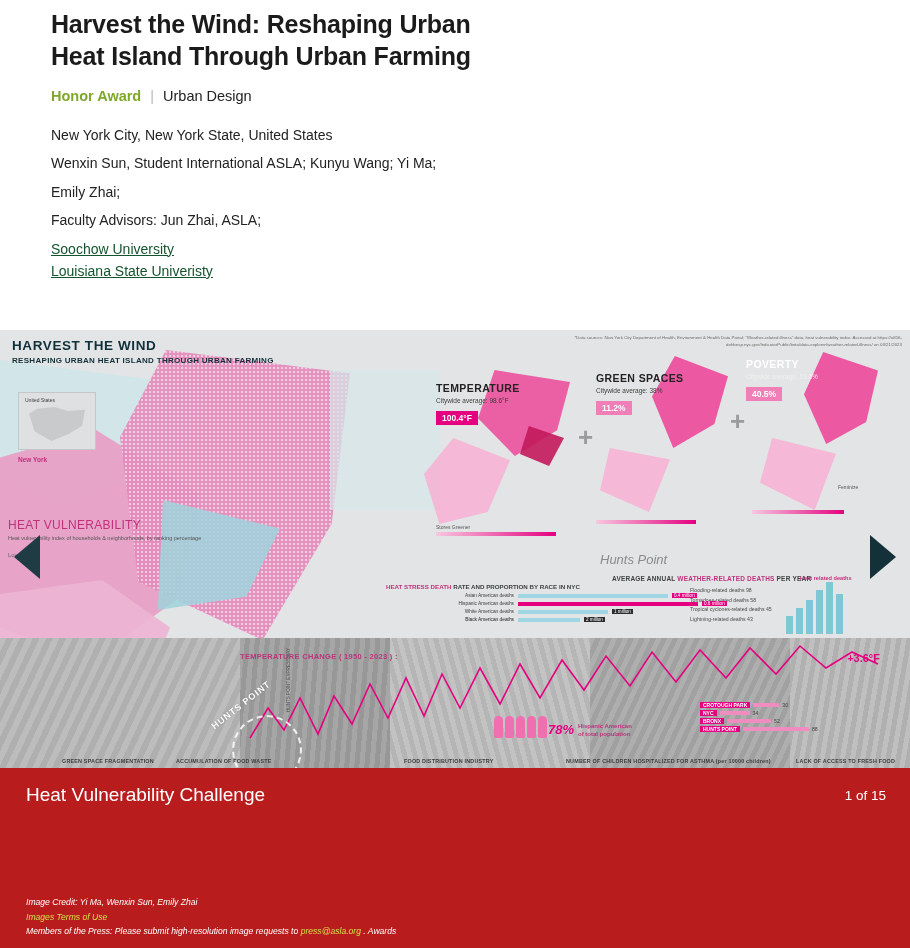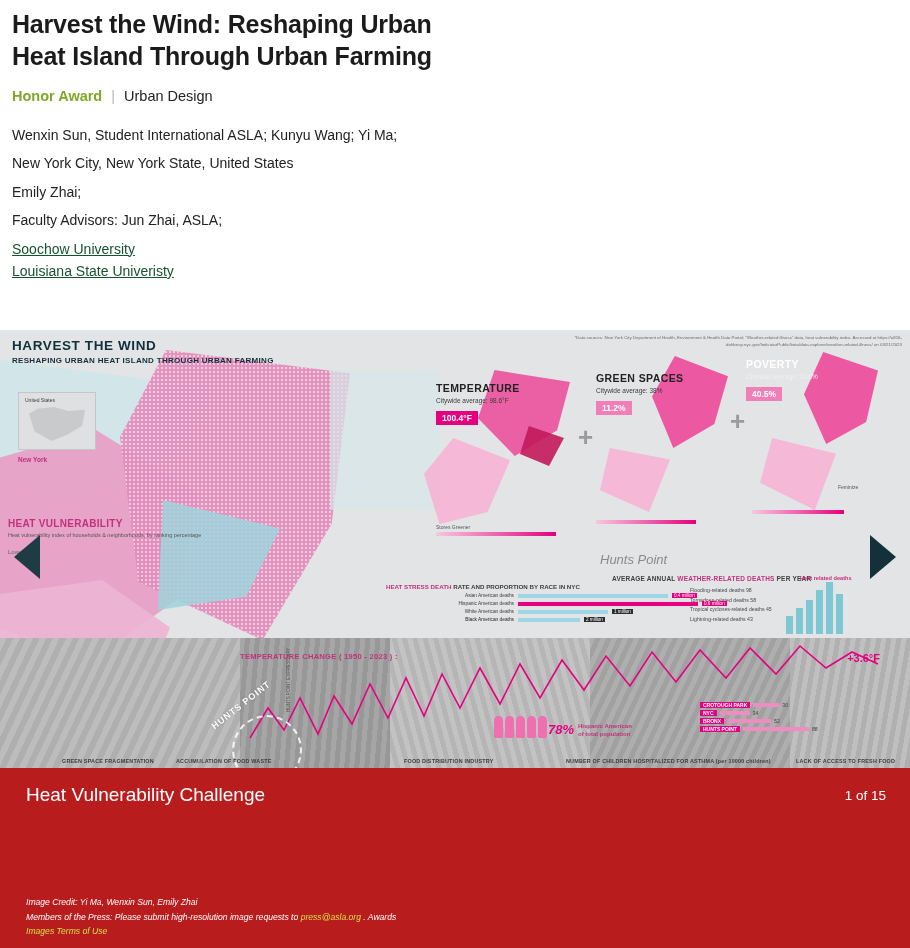--- a/index.html
+++ b/index.html
@@ -4,21 +4,21 @@
 <style>
   * { box-sizing: border-box; }
   html, body {
     margin: 0; padding: 0;
     width: 910px; height: 948px;
     background: #ffffff;
     font-family: "Liberation Sans", sans-serif;
     color: #1a1a1a;
     overflow: hidden;
   }
-  .page { width: 754px; height: 948px; position: relative; }
+  .page { width: 754px; height: 948px; position: relative; padding-left: 39px; }
 
   
   .header { padding: 8px 12px 0 12px; }
   .title {
     font-size: 25px;
     line-height: 1.28;
     font-weight: bold;
     color: #1b1b1b;
     margin: 0 0 16px 0;
     max-width: 420px;
@@ -127,21 +127,21 @@
     color: #ffffff;
     transform: rotate(-38deg);
     letter-spacing: 1px;
     z-index: 19;
     text-shadow: 0 0 2px rgba(0,0,0,.25);
   }
 
   .legend-left {
     position:absolute; left: 8px; top: 188px; z-index: 19;
   }
-  .legend-left .ll-title { font-size: 10px; font-weight: bold; color:#c0327c; letter-spacing:.3px;}
+  .legend-left .ll-title { font-size: 12px; font-weight: normal; color:#c0327c; letter-spacing:.3px;}
   .legend-left .ll-sub { font-size: 5.5px; color:#555; margin-top:2px; line-height:1.5; }
   .legend-left .ll-low { font-size: 6px; color:#666; margin-top:10px; }
 
   .arrow {
     position: absolute;
     top: 205px;
     width: 0; height: 0;
     z-index: 40;
     cursor: pointer;
   }
@@ -304,22 +304,22 @@
   <div class="header">
     <h1 class="title">Harvest the Wind: Reshaping Urban Heat Island Through Urban Farming</h1>
 
     <div class="award-row">
       <span class="award-label">Honor Award</span>
       <span class="award-sep">|</span>
       <span class="award-cat">Urban Design</span>
     </div>
 
     <div class="meta">
+      <div class="meta-line">New York City, New York State, United States</div>
       <div class="meta-line">Wenxin Sun, Student International ASLA; Kunyu Wang; Yi Ma;</div>
-      <div class="meta-line">New York City, New York State, United States</div>
       <div class="meta-line">Emily Zhai;</div>
       <div class="meta-line">Faculty Advisors: Jun Zhai, ASLA;</div>
       <a class="meta-link">Soochow University</a>
       <a class="meta-link">Louisiana State Univeristy</a>
     </div>
   </div>
 
   <div class="figure">
 
     <div class="board">
@@ -497,21 +497,21 @@
 
       <div class="arrow left"></div>
       <div class="arrow right"></div>
     </div>
 
     <div class="caption">
       <div class="cap-title">Heat Vulnerability Challenge</div>
       <div class="cap-counter">1 of 15</div>
       <div class="cap-foot">
         <div>Image Credit: Yi Ma, Wenxin Sun, Emily Zhai</div>
+        <div><a class="yellowlink">Images Terms of Use</a></div>
         <div>
           <span>Members of the Press: Please submit high-resolution image requests to </span><a class="yellowlink">press@asla.org</a><span> . Awards</span>
         </div>
-        <div><a class="yellowlink">Images Terms of Use</a></div>
       </div>
     </div>
 
   </div>
 </div>
 
 </body></html>

